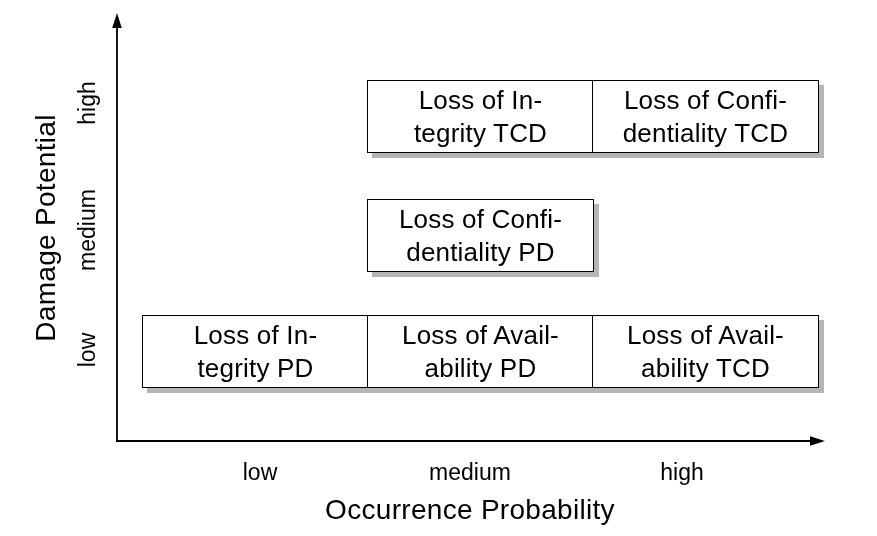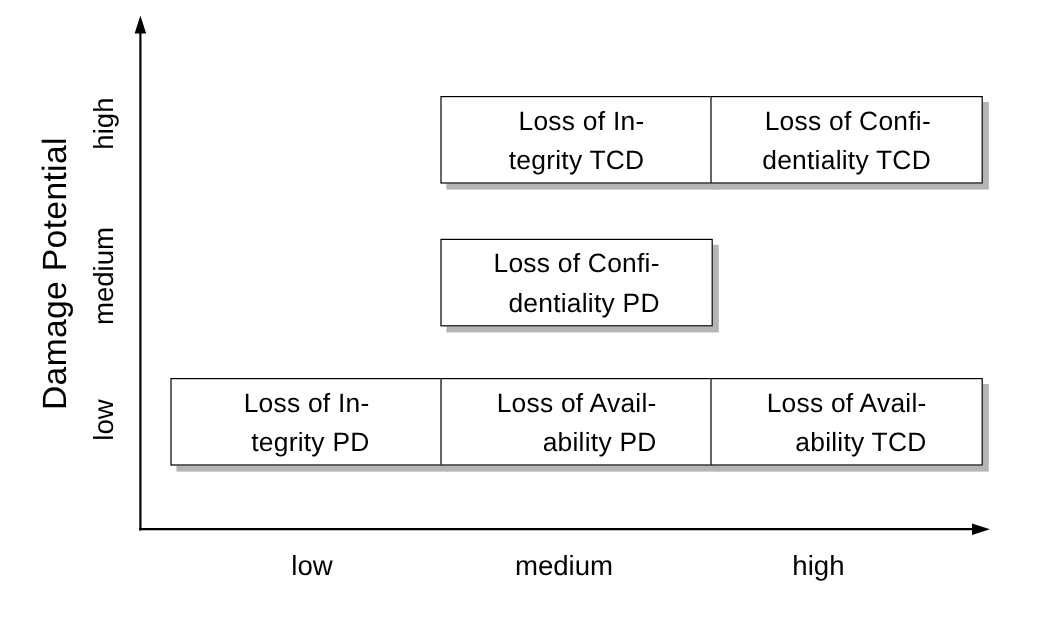--- a/index.html
+++ b/index.html
@@ -38,22 +38,22 @@
     position: absolute;
     width: 227px;
     height: 73px;
     box-sizing: border-box;
     background: var(--boxfill, #ffffff);
     border: 1.7px solid var(--boxborder, #000000);
     box-shadow: 5px 5px 0 var(--boxshadow, #b5b5b5);
     display: flex;
     align-items: center;
     justify-content: center;
-    text-align: right;
-    font-size: 22px;
+    text-align: center;
+    font-size: 26px;
     line-height: 33px;
     white-space: pre-line;
     letter-spacing: 0.2px;
   }
   .xtick {
     position: absolute;
     top: 472px;
     transform: translate(-50%, -50%);
     font-size: 23px;
     white-space: nowrap;
@@ -88,20 +88,21 @@
 <div class="fig">
 
   <svg class="axes" viewBox="0 0 877 536" xmlns="http://www.w3.org/2000/svg">
     <line x1="117" y1="442" x2="117" y2="27"></line>
     <polygon points="117,13 112.2,28 121.8,28"></polygon>
     <line x1="116" y1="441" x2="811" y2="441"></line>
     <polygon points="825,441 810,436.2 810,445.8"></polygon>
   </svg>
 
   <div class="axis-title y">Damage Potential</div>
+  <div class="axis-title x">Occurrence Probability</div>
 
   <div id="yticks">
       <span class="ytick" style="top: 350px;">low</span>
       <span class="ytick" style="top: 230px;">medium</span>
       <span class="ytick" style="top: 103px;">high</span>
     </div>
   <div id="xticks">
       <span class="xtick" style="left: 260px;">low</span>
       <span class="xtick" style="left: 470px;">medium</span>
       <span class="xtick" style="left: 682px;">high</span>

